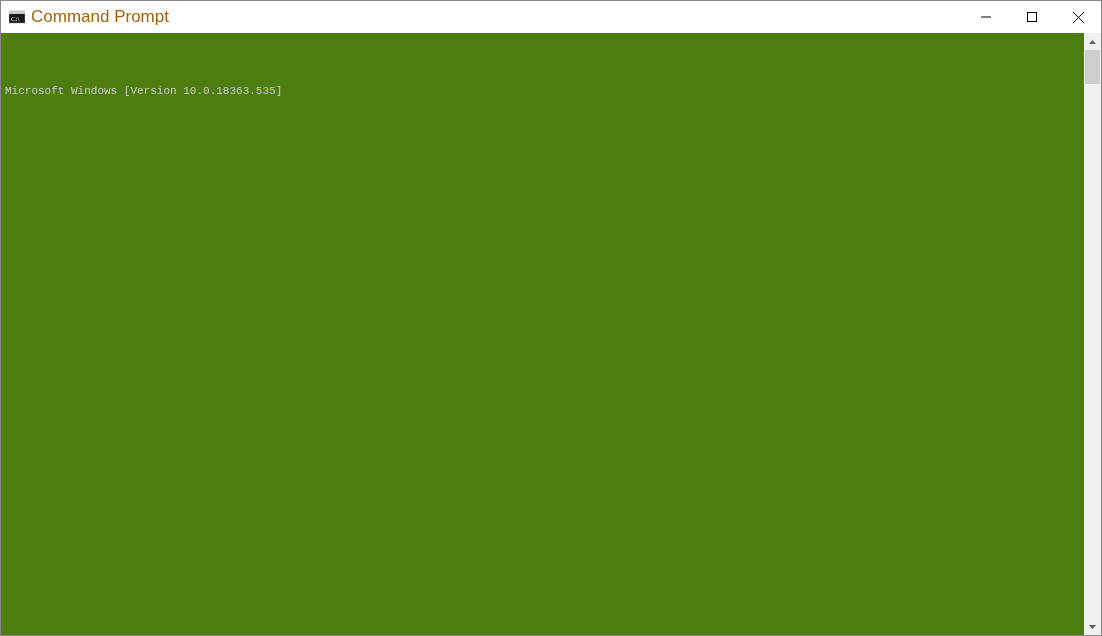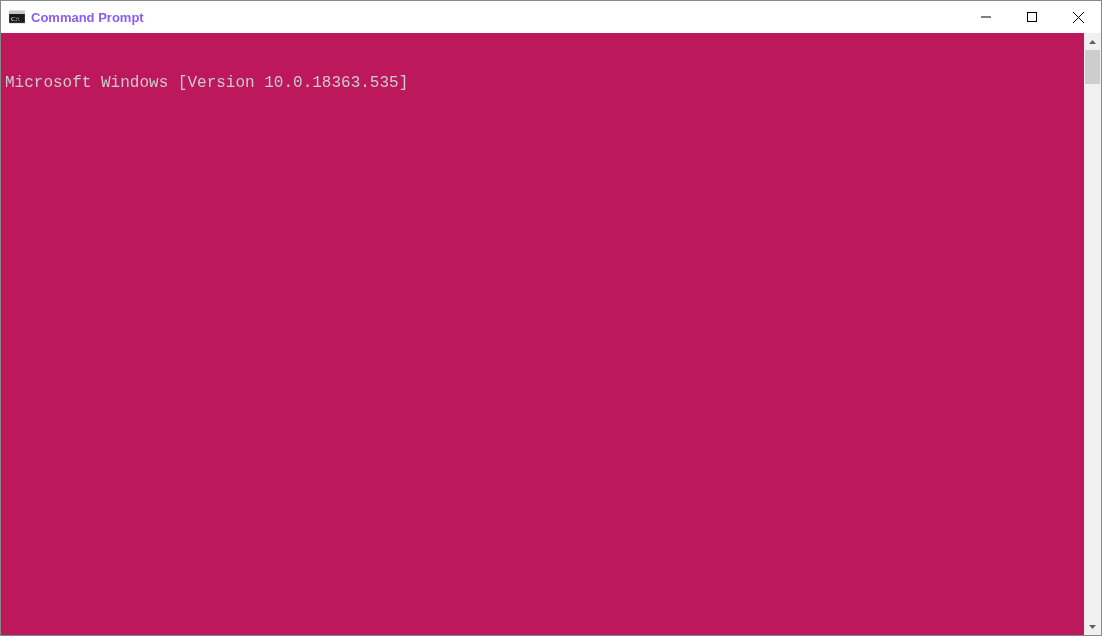--- a/index.html
+++ b/index.html
@@ -32,23 +32,22 @@
       width: 16px;
       height: 16px;
       display: flex;
       align-items: center;
       justify-content: center;
     }
     .app-icon svg {
       display: block;
     }
     .title-text {
-      font-size: 13px;
-      color: #8b5cf6;
-      font-weight: bold;
+      font-size: 17px;
+      color: #a16207;
     }
     .window-controls {
       display: flex;
       height: 100%;
     }
     .win-btn {
       width: 46px;
       height: 100%;
       display: flex;
       align-items: center;
@@ -60,26 +59,26 @@
     .win-btn svg {
       display: block;
     }
     .content-wrap {
       display: flex;
       height: calc(100% - 32px);
       width: 100%;
     }
     .terminal {
       flex: 1;
-      background: #be185d;
+      background: #4d7c0f;
       color: #cccccc;
       font-family: Consolas, "Courier New", monospace;
-      font-size: 16px;
+      font-size: 11px;
       line-height: 20px;
-      padding: 0 4px;
+      padding: 8px 4px;
       white-space: pre;
       overflow: hidden;
     }
     .terminal-line {
       white-space: pre;
     }
     .scrollbar {
       width: 17px;
       background: #f0f0f0;
       height: 100%;

